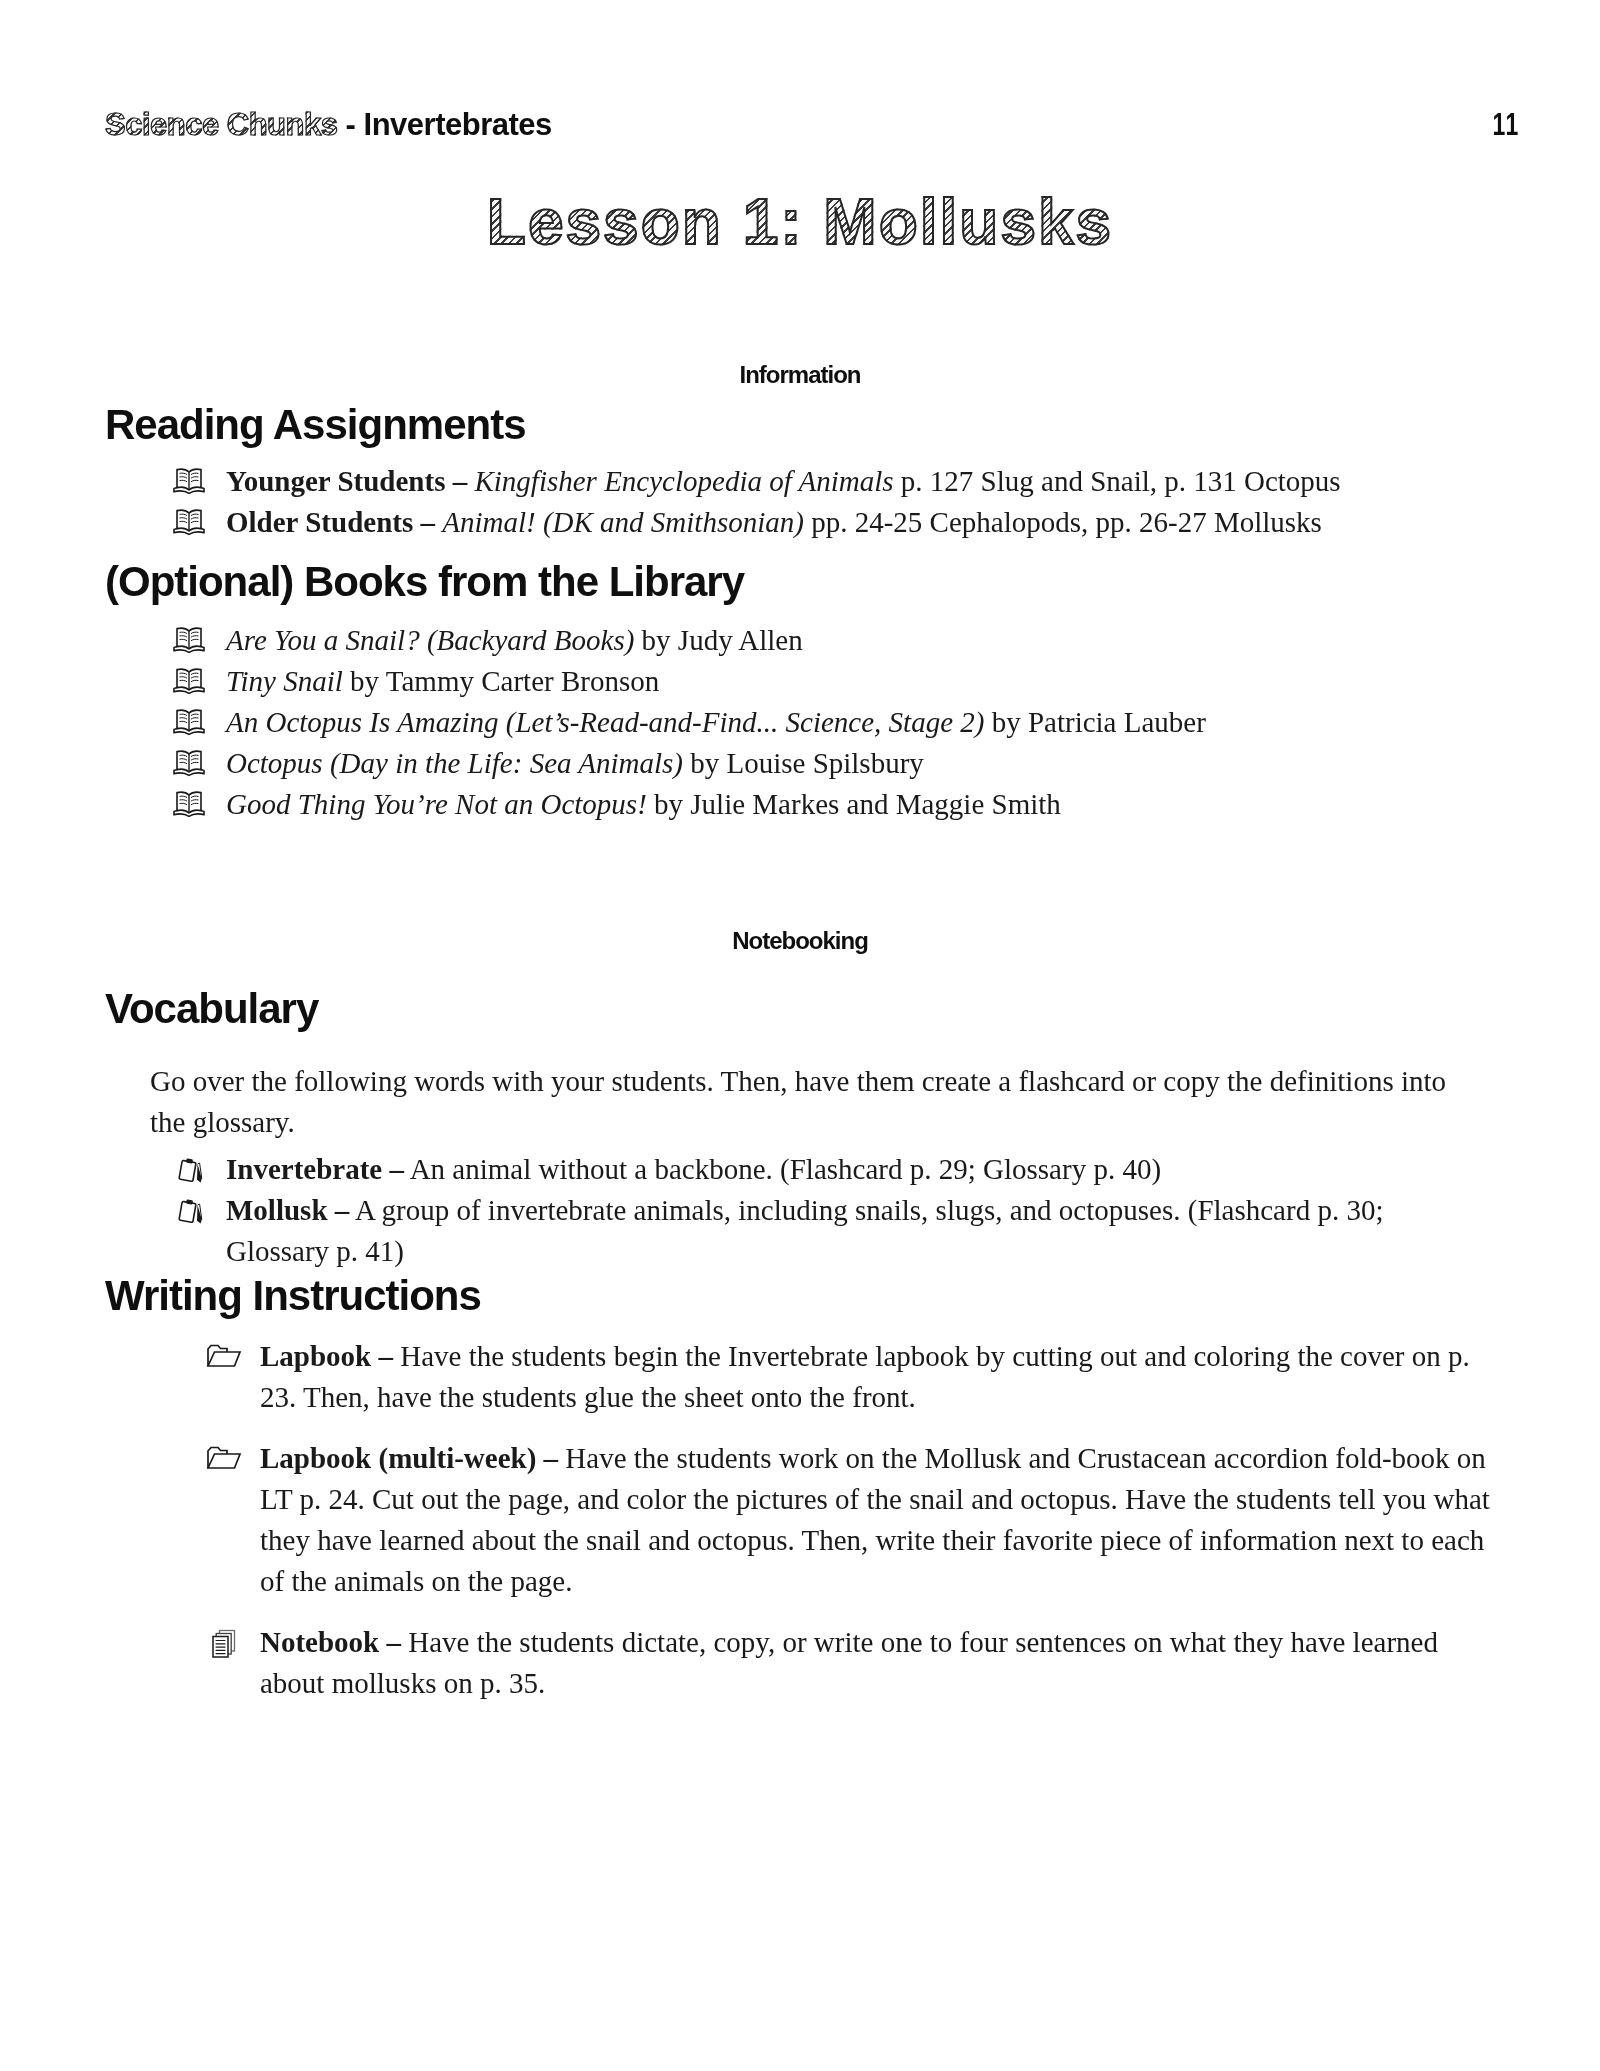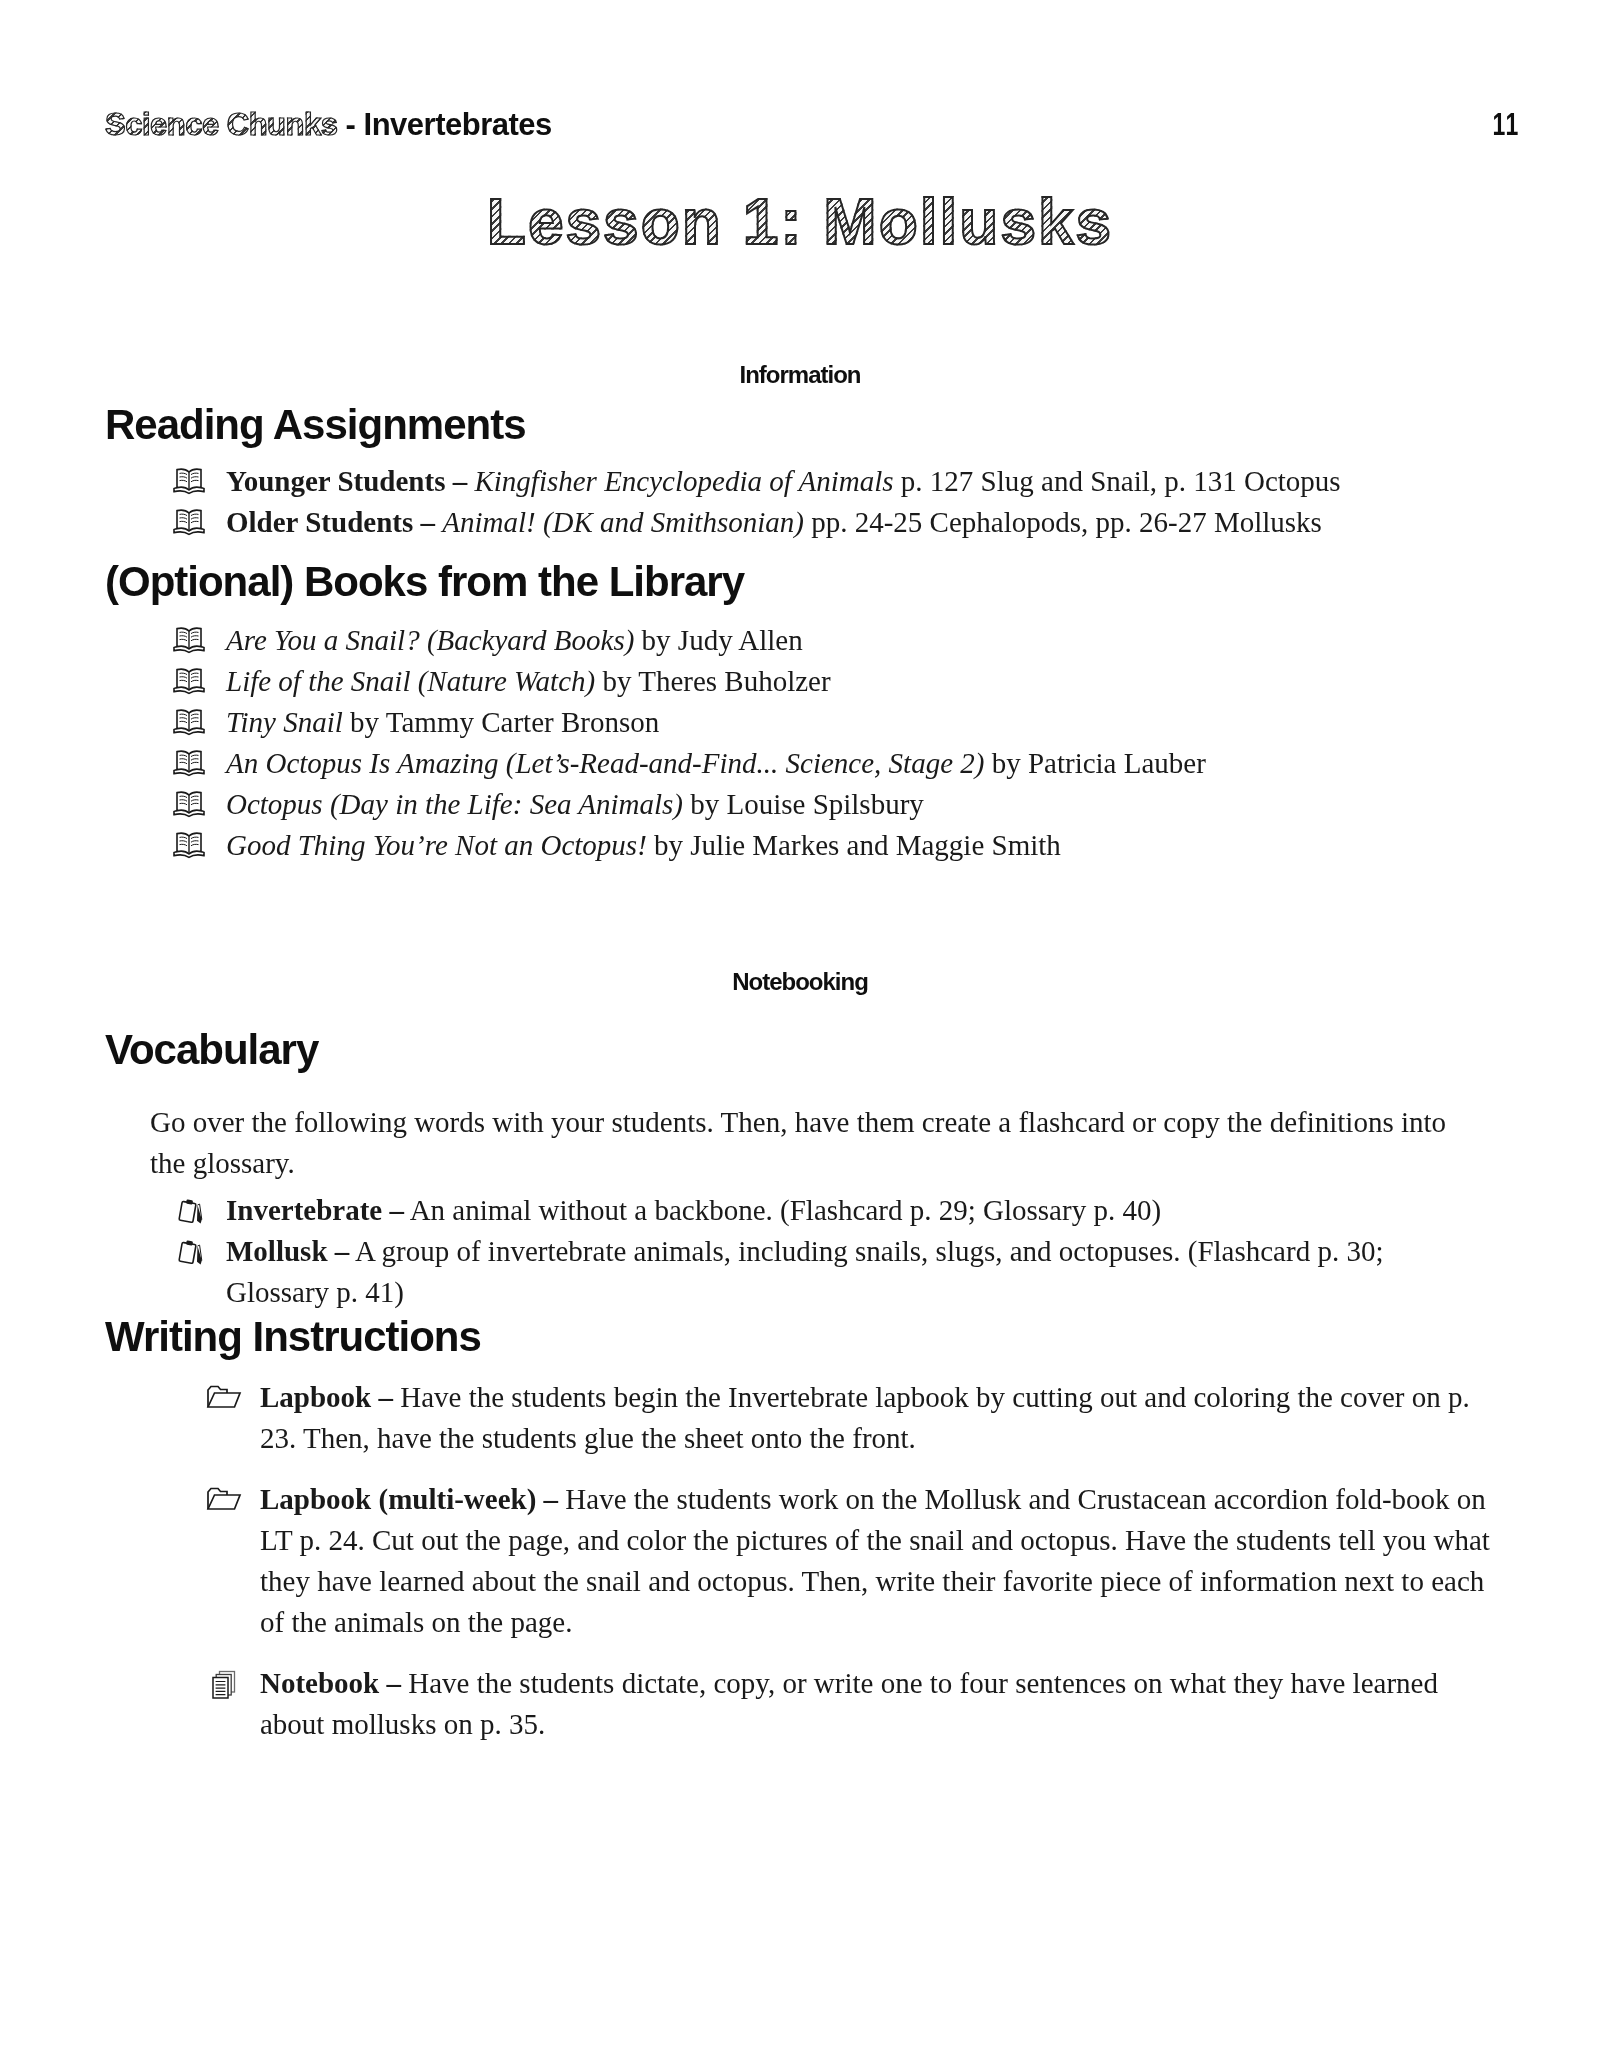--- a/index.html
+++ b/index.html
@@ -145,31 +145,20 @@
         <span>by Judy Allen</span>
       </p>
     </li>
     <li class="entry">
       <span class="icon">
           <svg width="34" height="28" viewBox="0 0 34 28">
             <use href="#ic-book"></use>
           </svg>
         </span>
       <p class="text">
-        <i>Life of the Snail (Nature Watch)</i>
-        <span>by Theres Buholzer</span>
-      </p>
-    </li>
-    <li class="entry">
-      <span class="icon">
-          <svg width="34" height="28" viewBox="0 0 34 28">
-            <use href="#ic-book"></use>
-          </svg>
-        </span>
-      <p class="text">
         <i>Tiny Snail</i>
         <span>by Tammy Carter Bronson</span>
       </p>
     </li>
     <li class="entry">
       <span class="icon">
           <svg width="34" height="28" viewBox="0 0 34 28">
             <use href="#ic-book"></use>
           </svg>
         </span>

